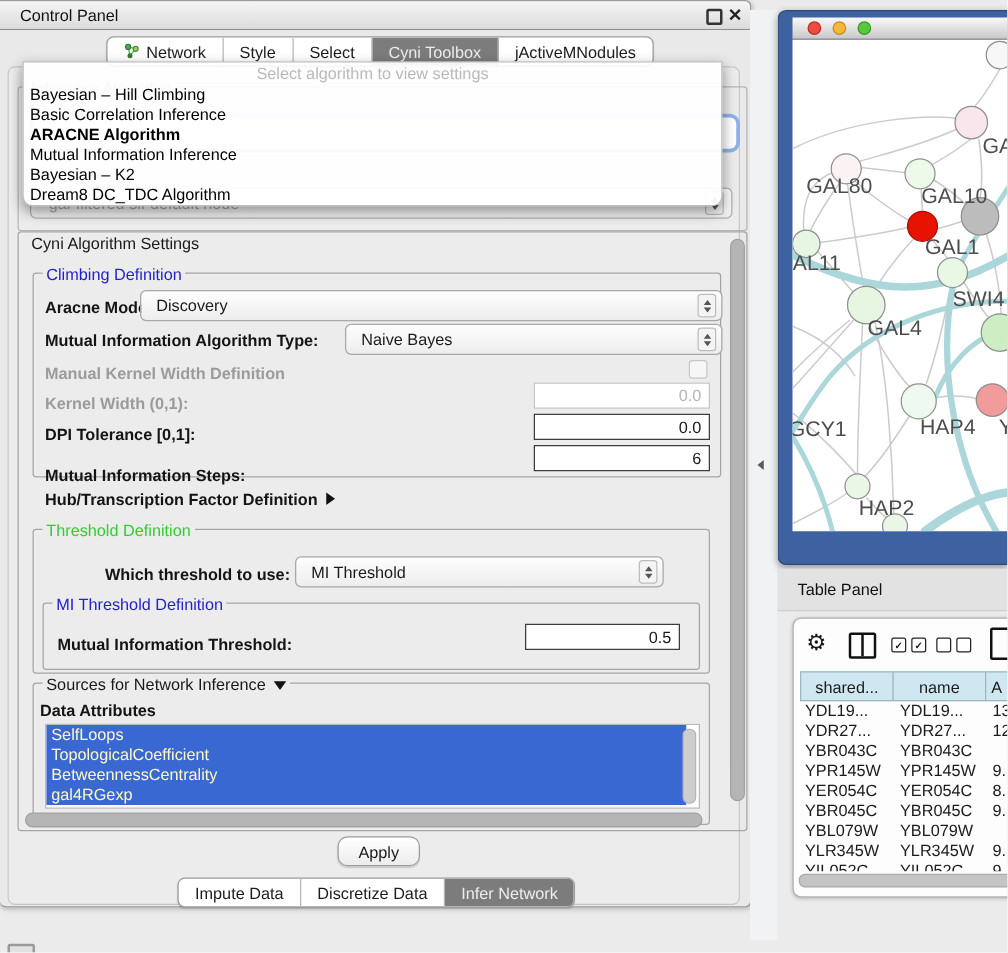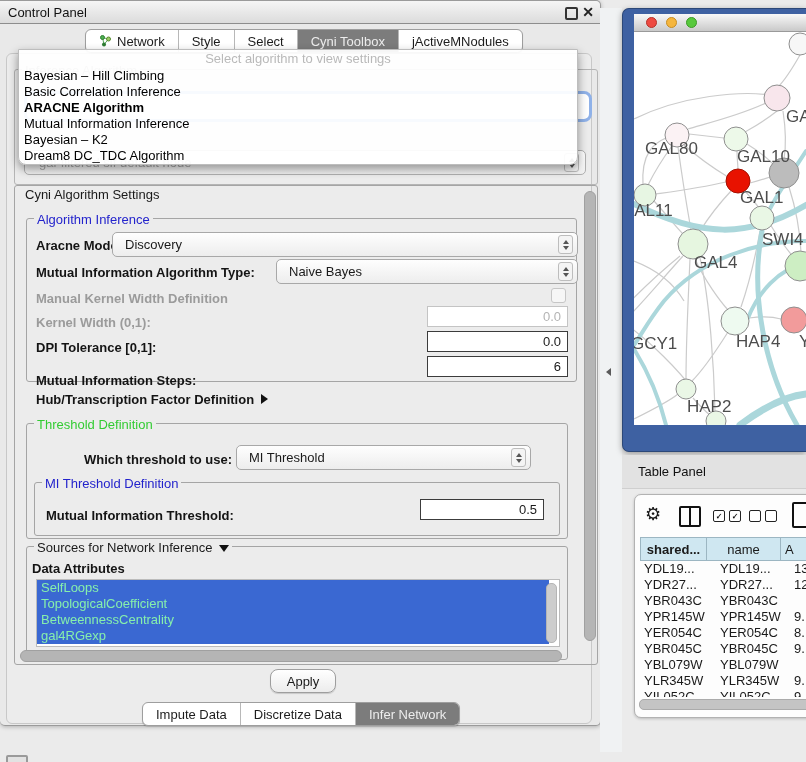--- a/index.html
+++ b/index.html
@@ -4,21 +4,21 @@
 <style>
   html,body{margin:0;padding:0;}
   .screen{position:relative;width:806px;height:762px;overflow:hidden;background:#ebebeb;
           font-family:"Liberation Sans",sans-serif;color:#1a1a1a;}
   .abs{position:absolute;}
   
   .cp-window{left:0;top:8;width:600px;height:724px;background:#e9e9e9;border:1px solid #9a9a9a;
              border-left:none;border-radius:0 5px 5px 5px;box-shadow:0 1px 4px rgba(0,0,0,.25);}
   .cp-title{left:0;top:0;width:100%;height:23px;background:linear-gradient(#f5f5f5,#dcdcdc);
             border-bottom:1px solid #8d8d8d;border-radius:0 5px 0 0;box-sizing:border-box;}
-  .cp-title-text{left:8px;top:4px;font-size:13px;color:#111;}
+  .cp-title-text{left:16px;top:4px;font-size:13px;color:#111;}
   .float-btn{right:22px;top:6px;width:9px;height:9px;border:2px solid #333;border-radius:2px;}
   .close-btn{right:6px;top:3px;font-size:14px;font-weight:700;color:#222;}
   .outer-panel{left:6px;top:52px;width:586px;height:671px;background:#ececec;border:1px solid #c8c8c8;
                border-radius:6px;box-sizing:border-box;}
   
   .segwrap{display:flex;height:22px;background:#fff;border:1px solid #9e9e9e;border-radius:6px;
            overflow:hidden;box-shadow:0 1px 1px rgba(0,0,0,.15);}
   .seg{display:flex;align-items:center;justify-content:center;padding:0 13px;font-size:13px;
        color:#1c1c1c;border-right:1px solid #b8b8b8;white-space:nowrap;}
   .seg:last-child{border-right:none;}
@@ -58,21 +58,21 @@
   .spin .dn{width:0;height:0;border-left:3.5px solid transparent;border-right:3.5px solid transparent;
             border-top:4.5px solid #555;}
   .checkbox{width:13px;height:13px;border:1px solid #c6c6c6;border-radius:3px;background:#f6f6f6;}
   .tri-right{display:inline-block;width:0;height:0;border-top:5px solid transparent;
              border-bottom:5px solid transparent;border-left:7px solid #111;margin-left:7px;}
   .tri-down{display:inline-block;width:0;height:0;border-left:5px solid transparent;
             border-right:5px solid transparent;border-top:7px solid #111;margin-left:6px;vertical-align:middle;}
   
   .listbox{background:#fff;border:1px solid #bbb;box-sizing:border-box;overflow:hidden;}
   .attr-item{height:16px;line-height:16px;padding-left:4px;font-size:13px;width:calc(100% - 14px);}
-  .attr-item.sel{background:#3a68d2;color:#86efac;}
+  .attr-item.sel{background:#3a68d2;color:#fef9c3;}
   .vthumb{background:#b5b5b5;border:1px solid #a0a0a0;border-radius:6px;}
   .lthumb{background:#cdcdcd;border:1px solid #b5b5b5;border-radius:5px;}
   .btn{background:linear-gradient(#ffffff,#ececec);border:1px solid #9e9e9e;border-radius:8px;
        display:flex;align-items:center;justify-content:center;font-size:13px;box-shadow:0 1px 1px rgba(0,0,0,.15);}
   
   .divider{left:600px;top:8px;width:22px;height:744px;background:#f0f2f3;}
   .div-arrow{left:606px;top:368px;width:0;height:0;border-top:4px solid transparent;
              border-bottom:4px solid transparent;border-right:5px solid #5a5a5a;}
   
   .net-window{left:622px;top:8px;width:184px;height:444px;background:#3e61a2;border:1px solid #2c4878;
@@ -92,21 +92,21 @@
   .gear{left:10px;top:8px;font-size:18px;color:#1a1a1a;}
   .split-icon{left:44px;top:11px;width:18px;height:17px;border:2px solid #111;border-radius:2px;}
   .split-icon::after{content:"";position:absolute;left:8px;top:0;width:2px;height:17px;background:#111;}
   .chk{width:10px;height:10px;border:1.5px solid #222;border-radius:2px;display:flex;align-items:center;
        justify-content:center;font-size:8px;font-weight:700;color:#111;background:#fff;}
   .pair{display:flex;gap:4px;}
   .doc-icon{left:157px;top:7px;width:16px;height:22px;border:2px solid #111;border-radius:2px;}
   .thead{left:5px;top:42px;right:0;height:24px;display:flex;}
   .th{background:#cfe7f1;border:1px solid #9cb6c2;margin-right:-1px;display:flex;align-items:center;
       justify-content:center;font-size:13px;box-sizing:border-box;}
-  .th.c0{width:67px;font-weight:bold;}.th.c1{width:75px;}.th.c2{flex:1;justify-content:flex-start;padding-left:4px;}
+  .th.c0{width:75px;}.th.c1{width:75px;}.th.c2{flex:1;justify-content:flex-start;padding-left:4px;}
   .tbody{left:5px;top:66px;right:0;height:136px;overflow:hidden;}
   .tr{display:flex;height:16px;line-height:16px;font-size:13px;}
   .td{box-sizing:border-box;white-space:nowrap;overflow:hidden;}
   .td.c0{width:75px;padding-left:4px;}.td.c1{width:75px;padding-left:5px;}.td.c2{flex:1;padding-left:4px;}
   .tbl-hscroll{left:4px;top:204px;width:174px;height:11px;background:#ebebeb;border-radius:5px;}
   .tbl-hthumb{left:0;top:0;width:100%;height:11px;background:#c4c4c4;border:1px solid #ababab;
               border-radius:5px;box-sizing:border-box;}
   .cut-icon{left:6px;top:755px;width:18px;height:12px;border:2px solid #9a9a9a;background:#e2e2e2;border-radius:2px;}
 </style>
 </head>
@@ -170,21 +170,21 @@
           <div class="pp-item">Bayesian – K2</div>
           <div class="pp-item">Dream8 DC_TDC Algorithm</div>
         </div>
     </div>
 
     <div class="abs group" style="left:14px;top:184px;width:582px;height:478px;"></div>
     <span class="abs glabel" style="left:22px;top:178px;margin-top:8px;">Cyni Algorithm Settings</span>
     <div class="abs vthumb" style="left:584px;top:190px;width:10px;height:448px;"></div>
 
     <div class="abs group" style="left:26px;top:217px;width:549px;height:162px;"></div>
-    <span class="abs glabel blue" style="left:34px;top:211px;">Algorithm Inference</span>
+    <span class="abs glabel blue" style="left:34px;top:211px;">Climbing Definition</span>
 
     <span class="abs flabel" style="left:36px;top:237px;">Aracne Mode:</span>
     <div class="abs combo" style="left:112px;top:231px;width:466px;height:25px;">
       <span>Discovery</span>
       <span class="spin">
           <i class="up"></i>
           <i class="dn"></i>
         </span>
     </div>
 

